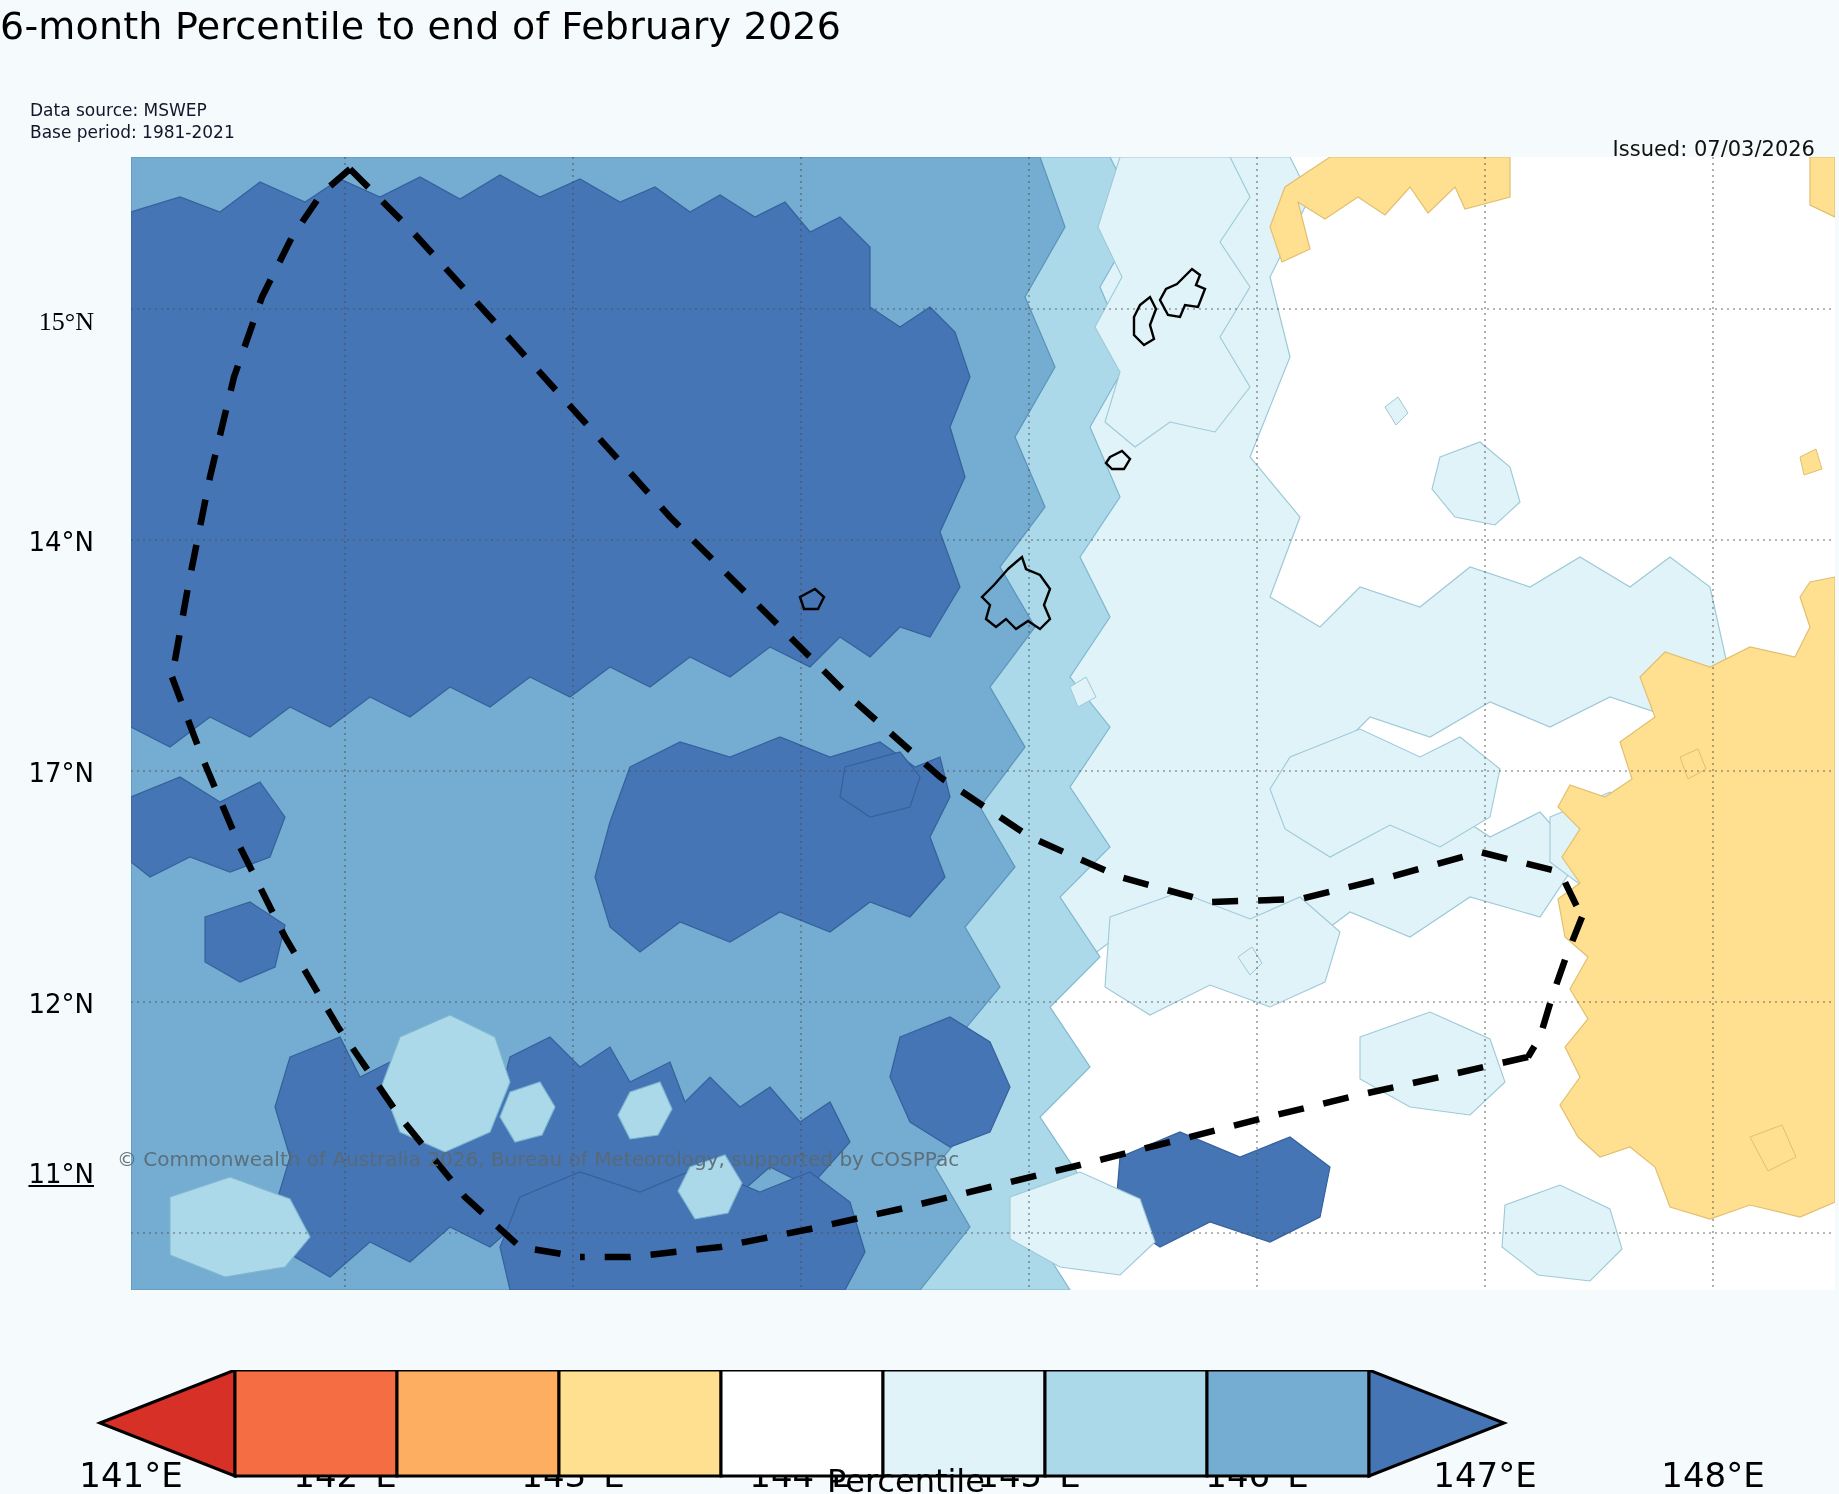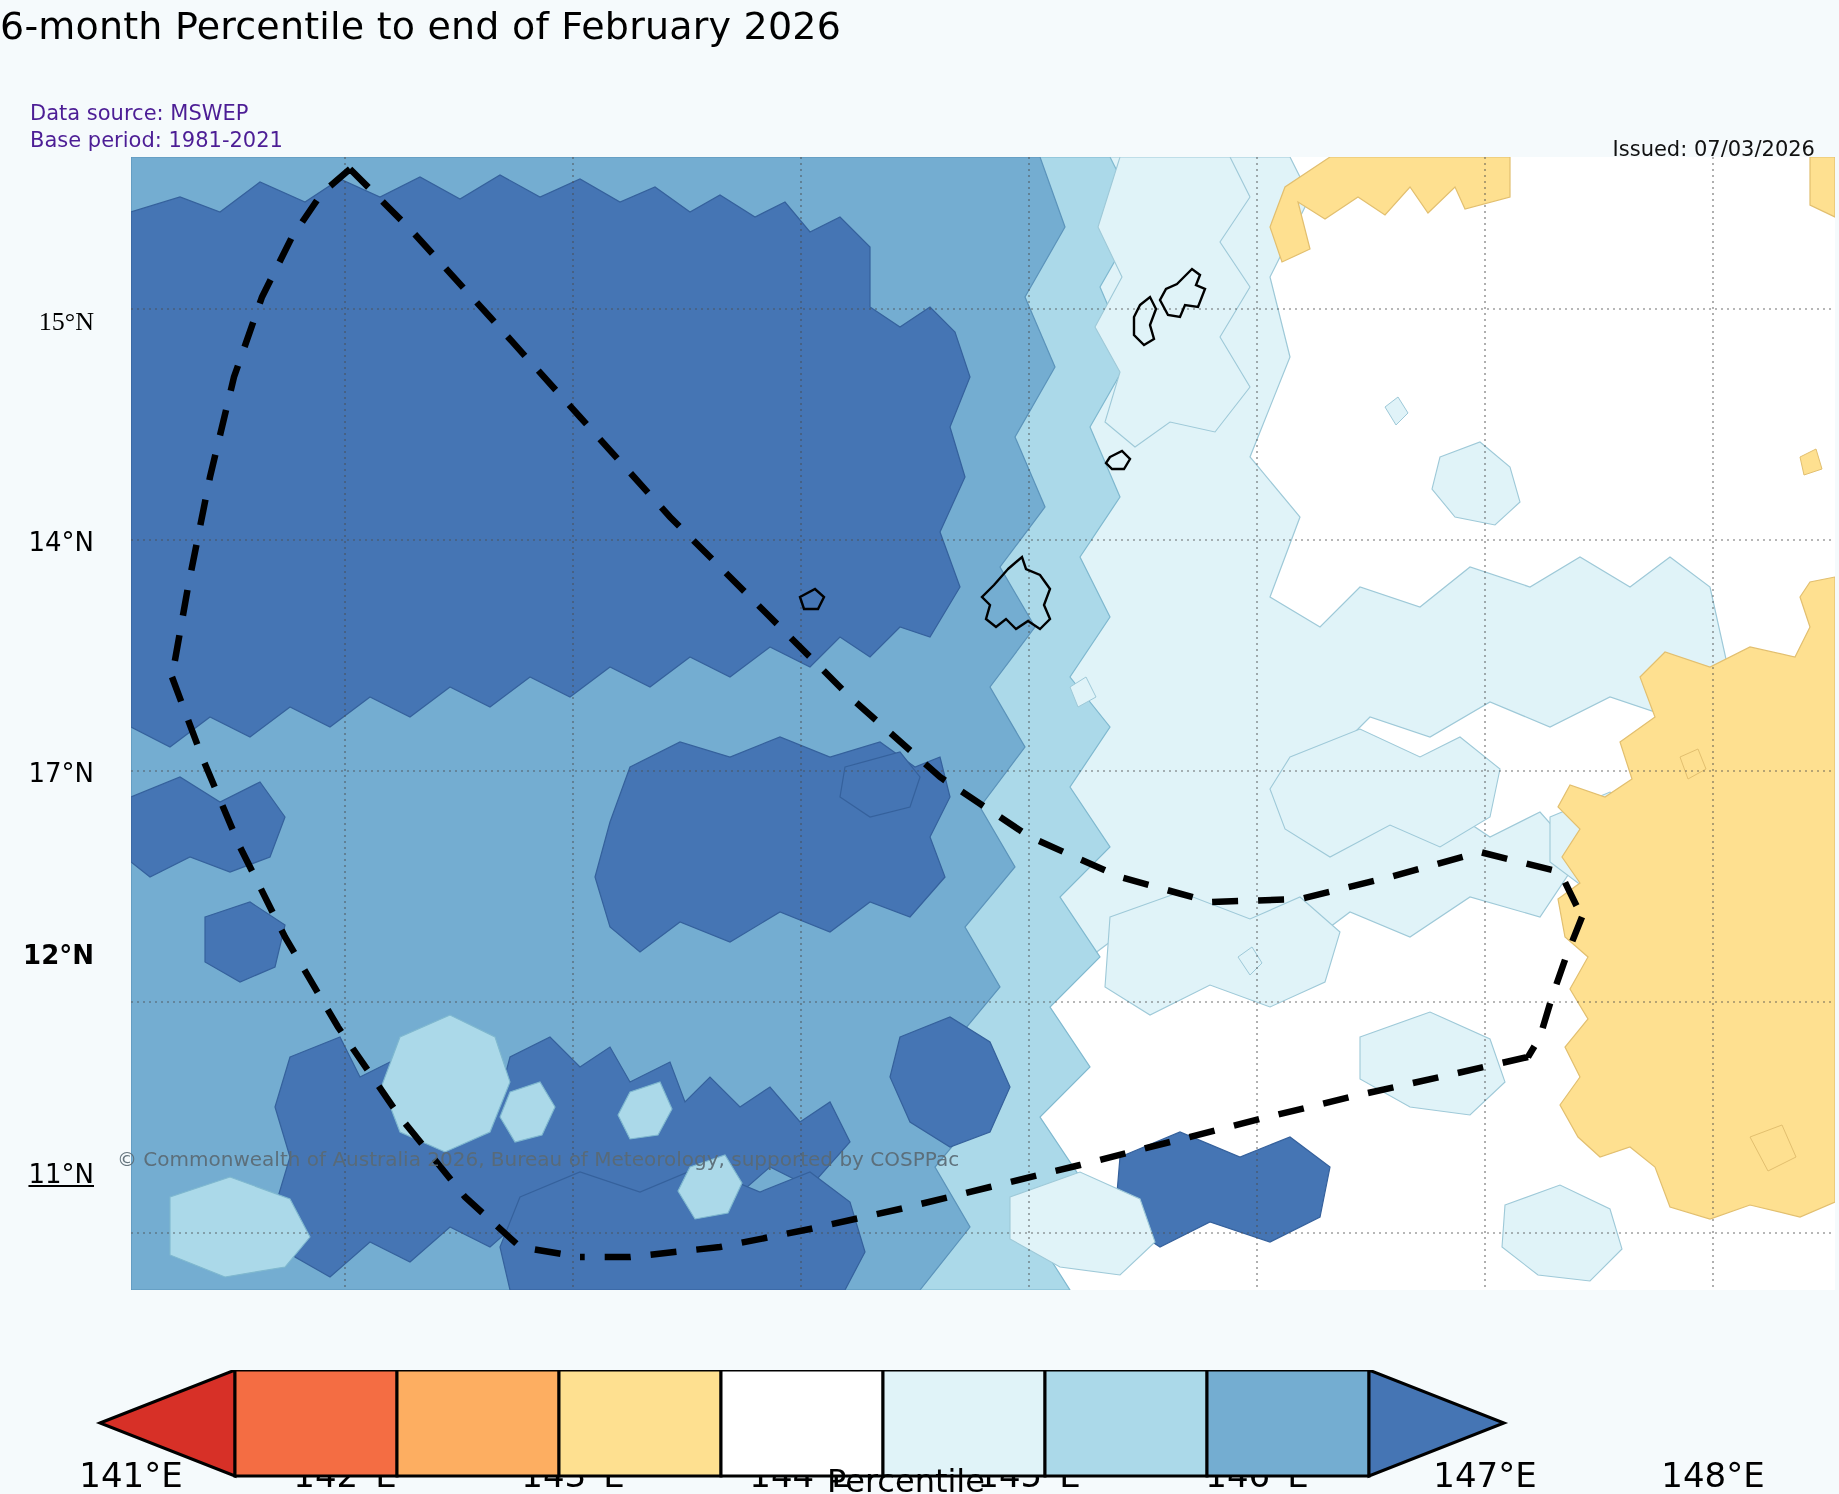--- a/index.html
+++ b/index.html
@@ -9,21 +9,21 @@
     font-family:"DejaVu Sans", sans-serif;
     position:relative;overflow:hidden;
   }
   #title{
     position:absolute;top:4px;left:0;width:1839px;
     text-align:left;font-size:38px;color:#000;
     letter-spacing:0.2px;
   }
   #src-block{
     position:absolute;left:30px;top:100px;
-    font-size:21px;line-height:1.28;color:#4c1d95;
+    font-size:17px;line-height:1.28;color:#0f172a;
   }
   #issued{
     position:absolute;right:24px;top:104px;
     font-size:21px;color:#111;margin-top:33px;
   }
   #map-wrap{
     position:absolute;left:110px;top:157px;
     width:1725px;height:1133px;
   }
   #map-svg{display:block;width:1725px;height:1133px;}
@@ -184,21 +184,21 @@
          L1472,760
          M1472,760 L1456,800 L1442,840 L1430,880 L1418,900
          M1418,900 L1330,920 L1240,940 L1150,962 L1060,985 L970,1008
          L880,1030 L790,1052 L700,1072 L610,1090 L520,1100 L470,1100
          M62,520 L92,600 L130,690 L175,780 L228,870 L290,960 L355,1040 L410,1090 L470,1100"></path>
   </svg>
 
   <div class="ylab" style="top:150px;font-family:Liberation Serif, serif;">15°N</div>
   <div class="ylab" style="top:370px;">14°N</div>
   <div class="ylab" style="top:601px;">17°N</div>
-  <div class="ylab" style="top:783px;font-weight:bold;">12°N</div>
+  <div class="ylab" style="top:832px;">12°N</div>
   <div class="ylab" style="top:1002px;text-decoration:underline;">11°N</div>
 
   <div class="xlab" style="left:21px;">141°E</div>
   <div class="xlab" style="left:235px;">142°E</div>
   <div class="xlab" style="left:463px;">143°E</div>
   <div class="xlab" style="left:691px;">144°E</div>
   <div class="xlab" style="left:919px;">145°E</div>
   <div class="xlab" style="left:1147px;">146°E</div>
   <div class="xlab" style="left:1375px;">147°E</div>
   <div class="xlab" style="left:1603px;">148°E</div>

